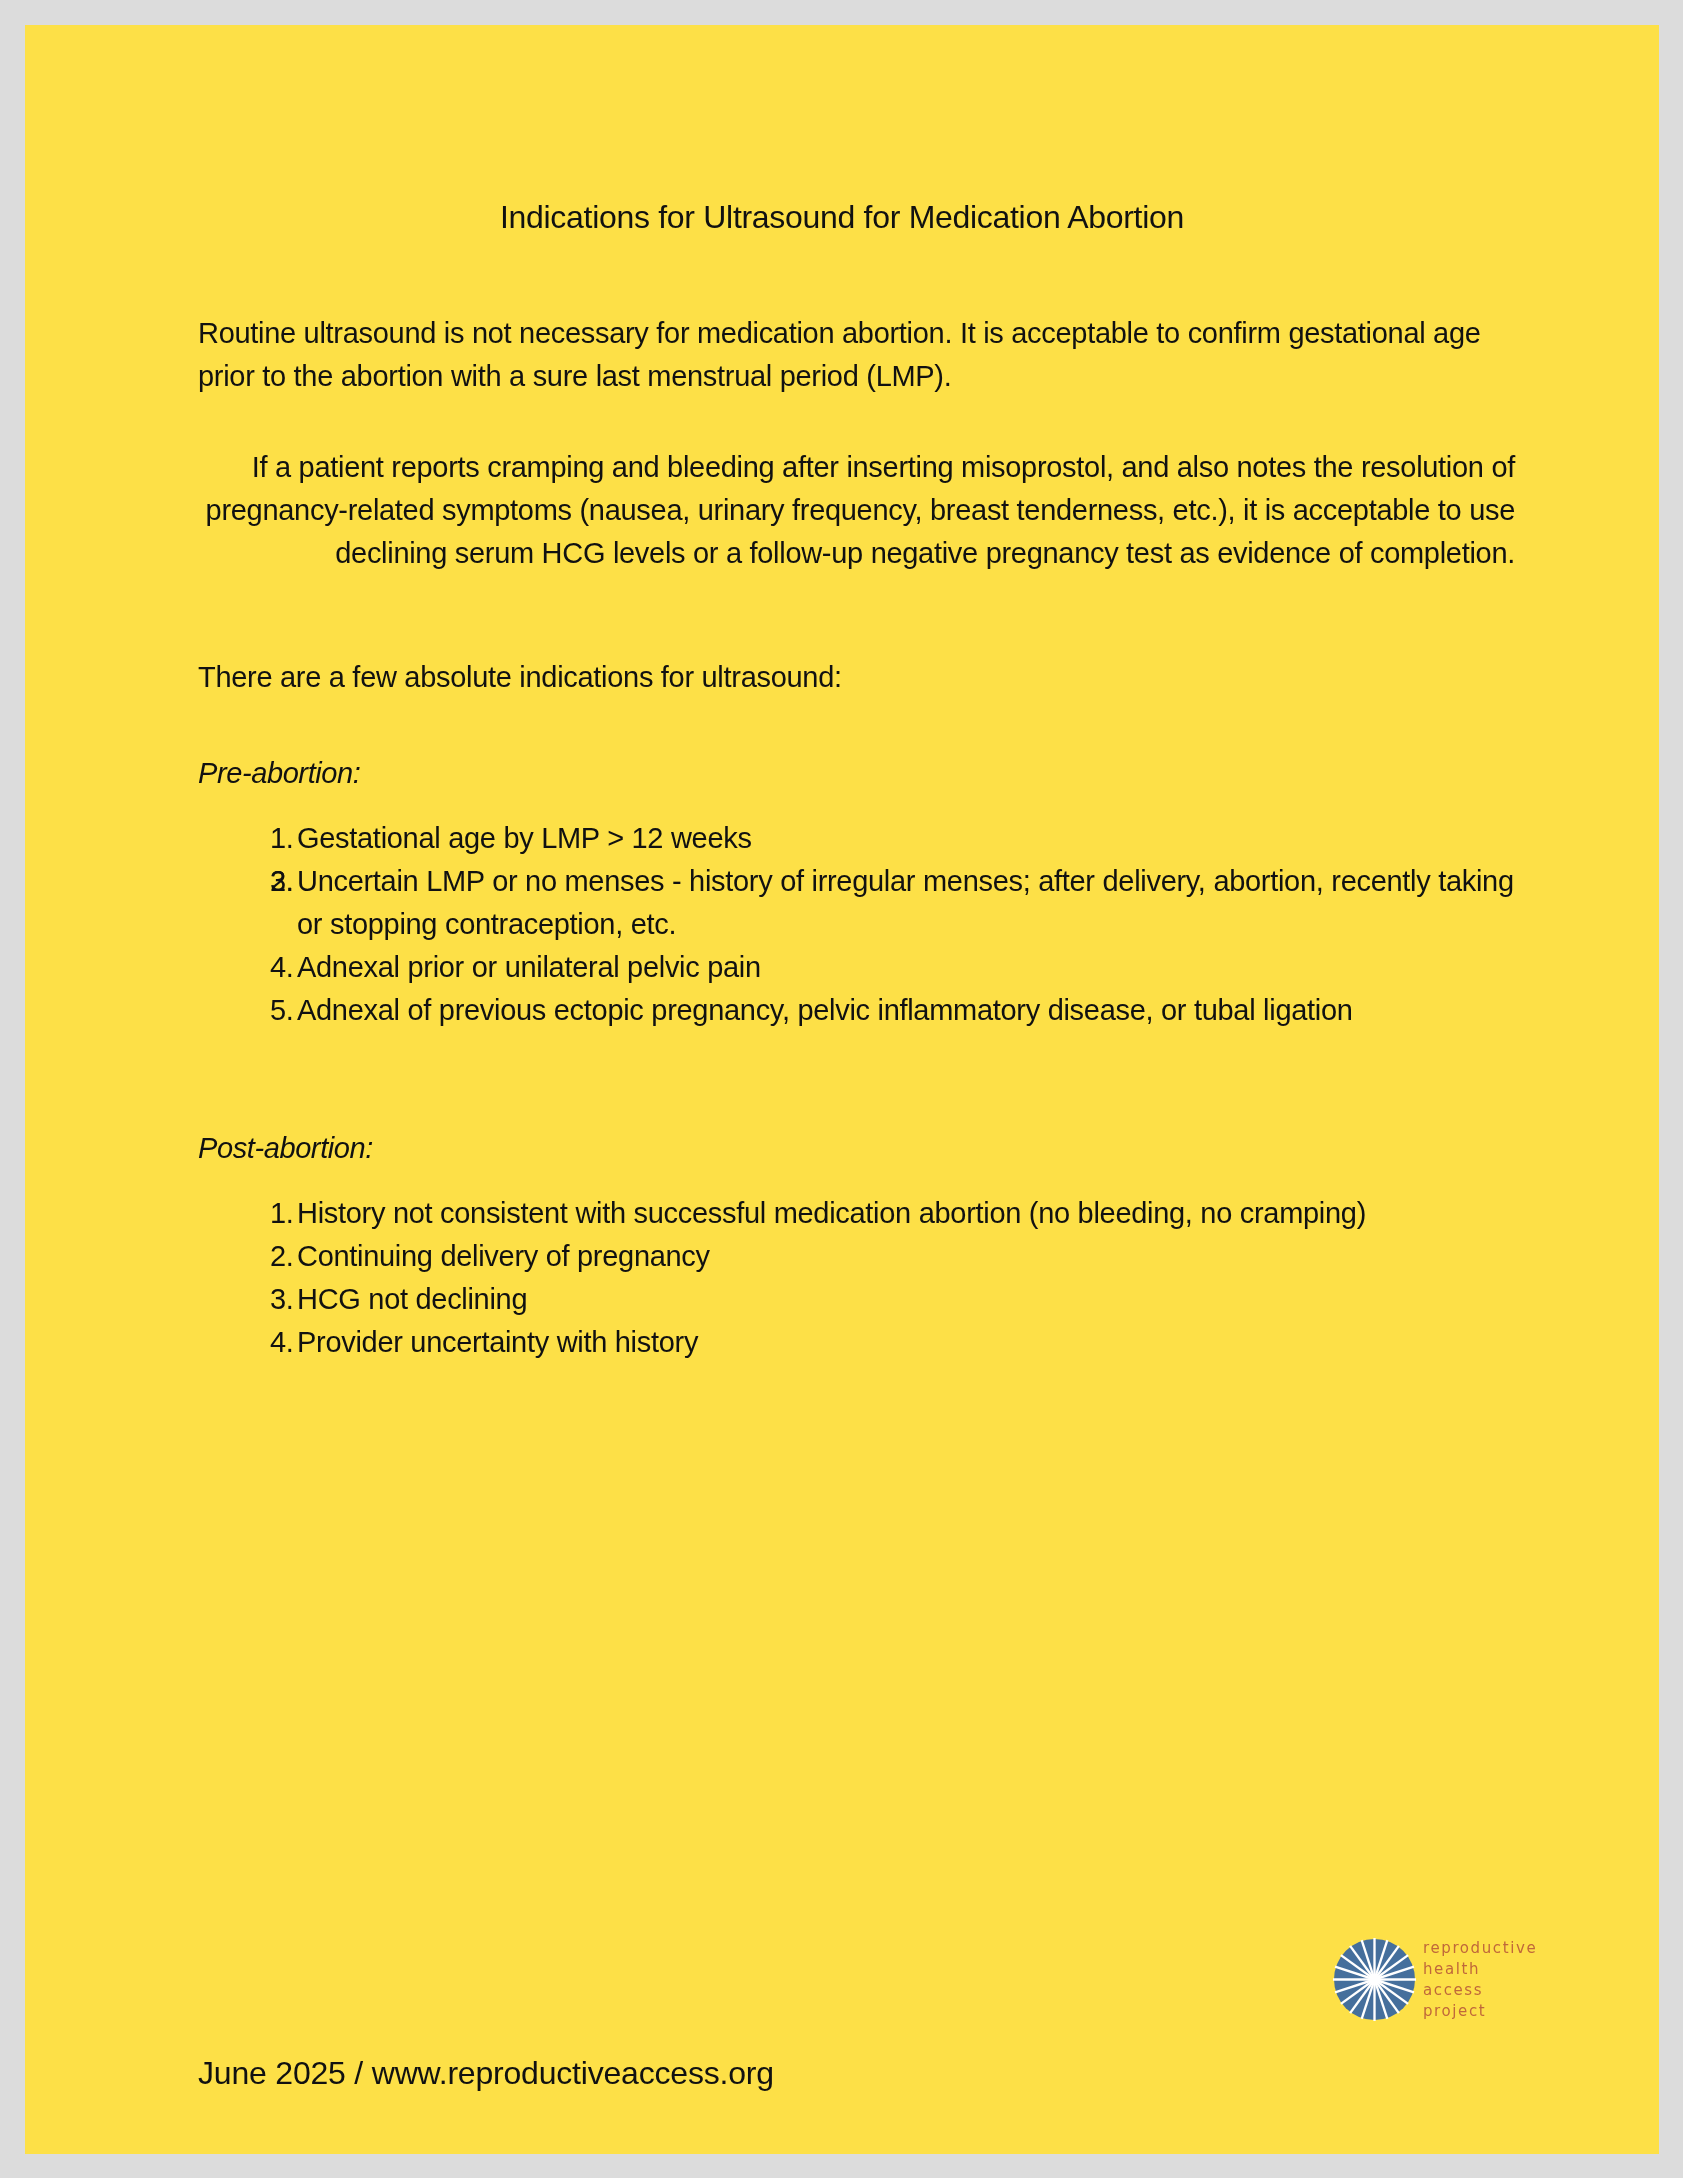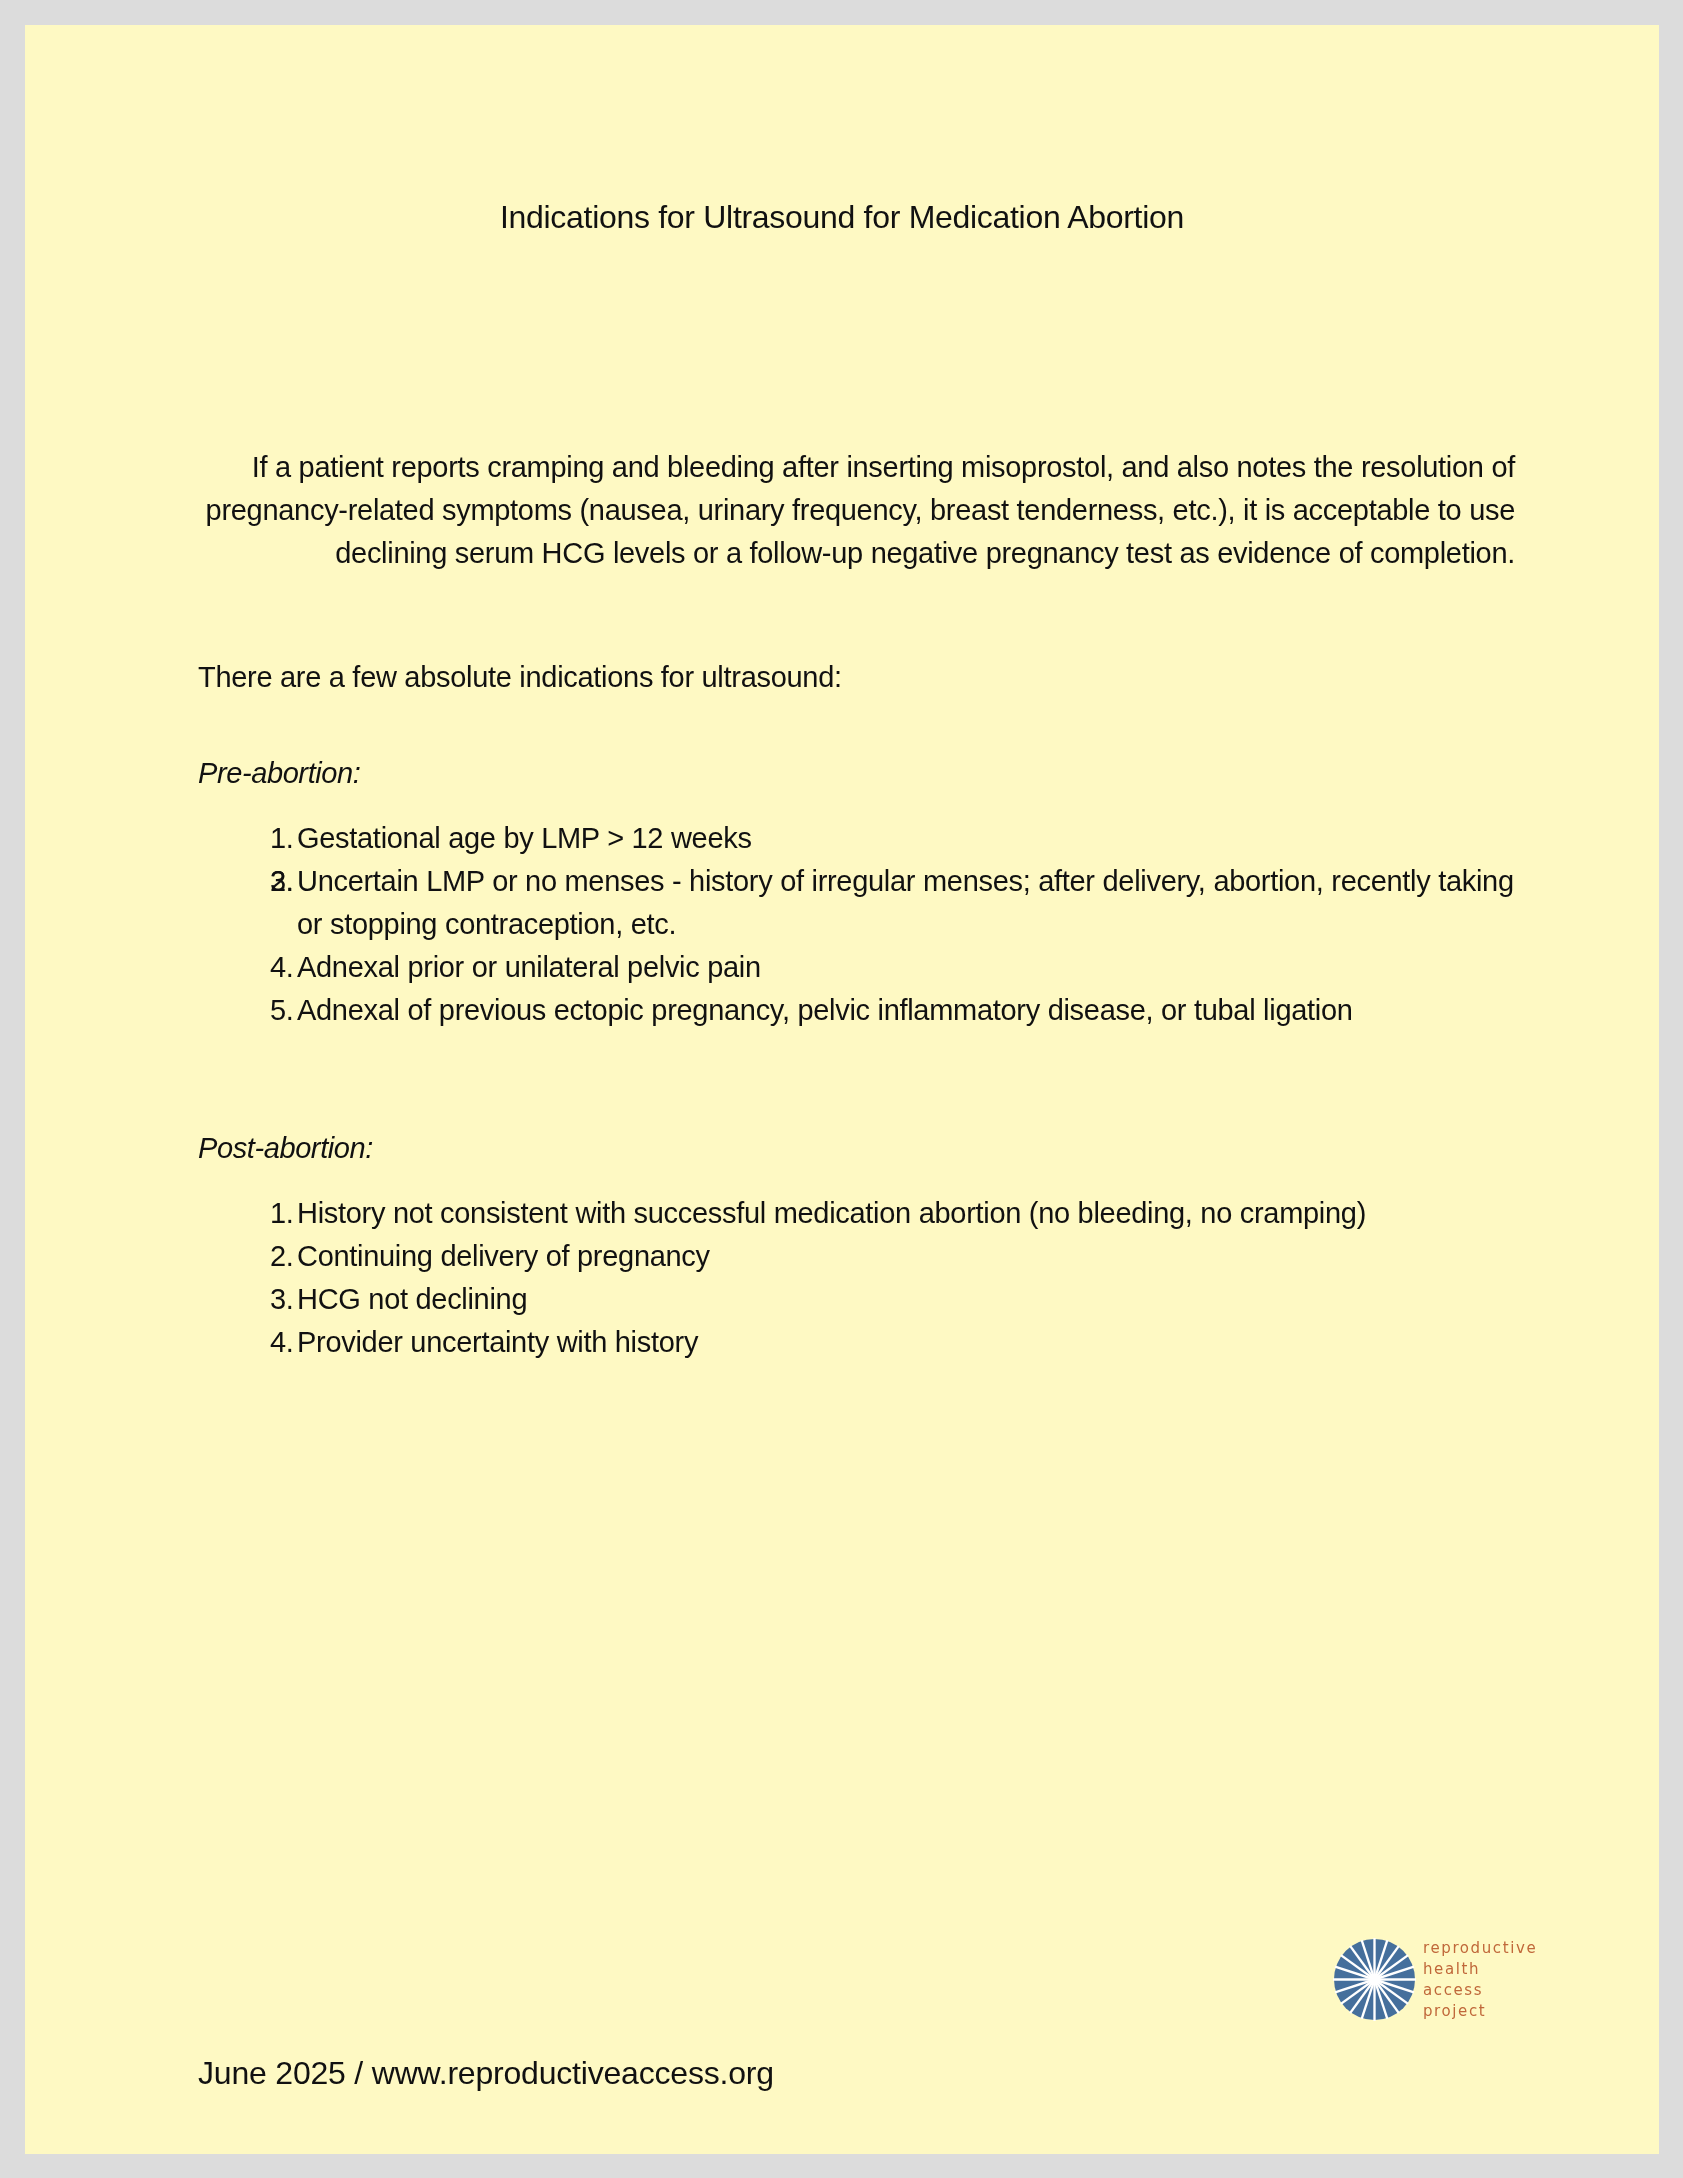--- a/index.html
+++ b/index.html
@@ -7,21 +7,21 @@
     width: 1683px; height: 2178px;
     background: #dcdcdc;
     position: relative;
     font-family: "Liberation Sans", sans-serif;
     color: #111;
   }
   .page {
     position: absolute;
     left: 25px; top: 25px;
     width: 1634px; height: 2129px;
-    background: #fef9c3;
+    background: #fde047;
   }
   .title {
     position: absolute;
     top: 174px; left: 0; right: 0;
     text-align: center;
     font-size: 32px;
     letter-spacing: -0.3px;
   }
   .body-text {
     position: absolute;
@@ -90,20 +90,21 @@
   }
   .logo-text span { display: block; }
 </style>
 </head>
 <body>
 
 <div class="page">
 
   <div class="title">Indications for Ultrasound for Medication Abortion</div>
 
+  <div class="body-text p1">Routine ultrasound is not necessary for medication abortion.  It is acceptable to confirm gestational age prior to the abortion with a sure last menstrual period (LMP).</div>
   <div class="body-text p2">If a patient reports cramping and bleeding after inserting misoprostol, and also notes the resolution of pregnancy-related symptoms (nausea, urinary frequency, breast tenderness, etc.), it is acceptable to use declining serum HCG levels or a follow-up negative pregnancy test as evidence of completion.</div>
   <div class="body-text p3">There are a few absolute indications for ultrasound:</div>
 
   <div class="section-heading h-pre">Pre-abortion:</div>
   <ol class="list list-pre">
     <li><span class="num">1.</span><span>Gestational age by LMP &gt; 12 weeks</span></li>
     <li><span class="num">2.</span></li>
     <li><span class="num">3.</span><span>Uncertain LMP or no menses - history of irregular menses; after delivery, abortion, recently taking or stopping contraception, etc.</span></li>
     <li><span class="num">4.</span><span>Adnexal prior or unilateral pelvic pain</span></li>
     <li><span class="num">5.</span><span>Adnexal of previous ectopic pregnancy, pelvic inflammatory disease, or tubal ligation</span></li>

